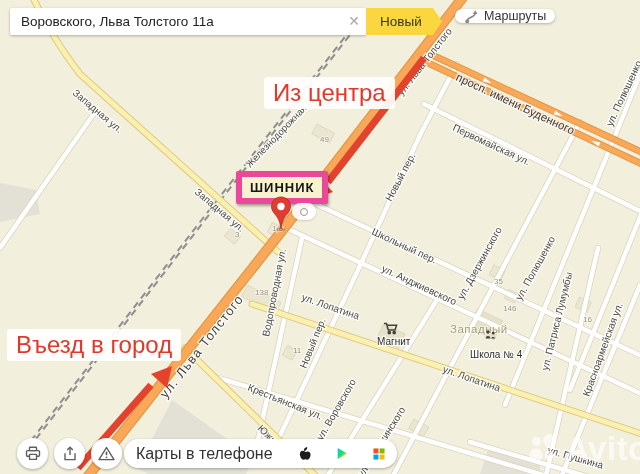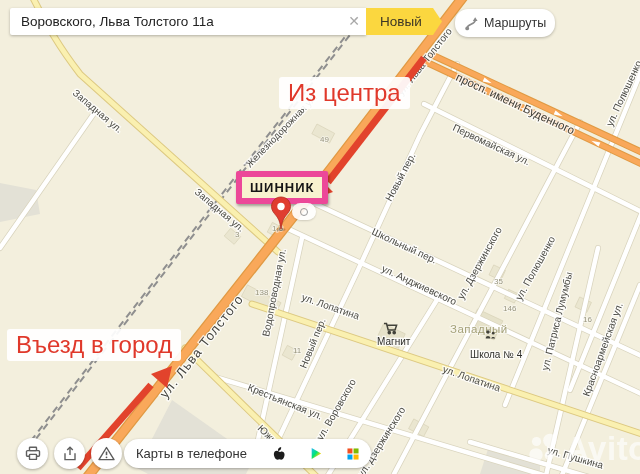--- a/index.html
+++ b/index.html
@@ -18,41 +18,41 @@
   .abs{position:absolute;}
   
   #search-box{left:10px;top:8px;width:356px;height:27px;background:#fff;border-radius:2px 0 0 2px;
     box-shadow:0 1px 3px rgba(0,0,0,.28);display:flex;align-items:center;padding:0 26px 0 11px;box-sizing:border-box;}
   #search-box .q{font-size:13.5px;color:#222;white-space:nowrap;}
   #clear-btn{position:absolute;right:6px;top:5px;color:#a8a8a8;font-size:14px;cursor:pointer;line-height:16px;}
   #find-btn{left:366px;top:8px;height:27px;width:76px;background:#fbd73f;
     clip-path:polygon(0 0,calc(100% - 9px) 0,100% 50%,calc(100% - 9px) 100%,0 100%);
     display:flex;align-items:center;justify-content:flex-start;padding-left:14px;box-sizing:border-box;
     font-size:13.5px;color:#3c3626;cursor:pointer;}
-  .pill{height:28px;background:#fff;border-radius:13px;box-shadow:0 1px 3px rgba(0,0,0,.25);
+  .pill{height:14px;background:#fff;border-radius:13px;box-shadow:0 1px 3px rgba(0,0,0,.25);
     display:flex;align-items:center;gap:5px;padding:0 9px;font-size:12.5px;color:#333;cursor:pointer;}
   #routes-pill{left:455px;top:9px;}
   #traffic-pill{left:556px;top:9px;}
 
   
   .red-note{background:rgba(255,255,255,.93);color:#e0382a;font-size:24px;border-radius:3px;padding:2px 9px;white-space:nowrap;}
-  #note-center{left:264px;top:77px;margin-left:15px;}
+  #note-center{left:264px;top:77px;}
   #note-entry{left:7px;top:329px;}
   #shinnik{left:236px;top:171px;background:#f8f2cf;border:6px solid #ec4899;border-radius:2px;
     padding:3px 8px;font-size:13px;font-weight:bold;letter-spacing:1px;color:#151515;box-shadow:1px 2px 3px rgba(0,0,0,.35);text-align:right;}
   #addr-bubble{left:292px;top:203px;background:rgba(255,255,255,.9);border-radius:9px;height:17px;
     display:flex;align-items:center;gap:4px;padding:0 8px;font-size:10.5px;color:#333;box-shadow:0 1px 2px rgba(0,0,0,.15);white-space:nowrap;}
   #addr-bubble .ring{width:6px;height:6px;border:1.5px solid #9a9a9a;border-radius:50%;flex:0 0 auto;}
 
   
   .circle-btn{width:31px;height:31px;border-radius:50%;background:#fff;box-shadow:0 1px 3px rgba(0,0,0,.3);
     display:flex;align-items:center;justify-content:center;cursor:pointer;}
   #print-btn{left:17px;top:438px;} #share-btn{left:54px;top:438px;} #warn-btn{left:91px;top:438px;}
   #phone-pill{left:124px;top:439px;height:29px;background:#fff;border-radius:15px;box-shadow:0 1px 3px rgba(0,0,0,.3);
-    display:flex;align-items:center;gap:25px;padding:0 12px;font-size:13px;color:#333;cursor:pointer;white-space:nowrap;}
+    display:flex;align-items:center;gap:25px;padding:0 12px;font-size:16px;color:#333;cursor:pointer;white-space:nowrap;}
   #watermark{left:528px;top:430px;display:flex;align-items:center;gap:5px;opacity:.65;pointer-events:none;}
   #watermark .wm-text{color:#fff;font-size:33px;font-weight:bold;letter-spacing:.5px;}
 </style>
 </head>
 <body>
 
 <div id="stage">
 
   <svg width="640" height="474" viewBox="0 0 640 474" style="position:absolute;left:0;top:0;">
     <rect x="0" y="0" width="640" height="474" fill="#f3efdd"></rect>

